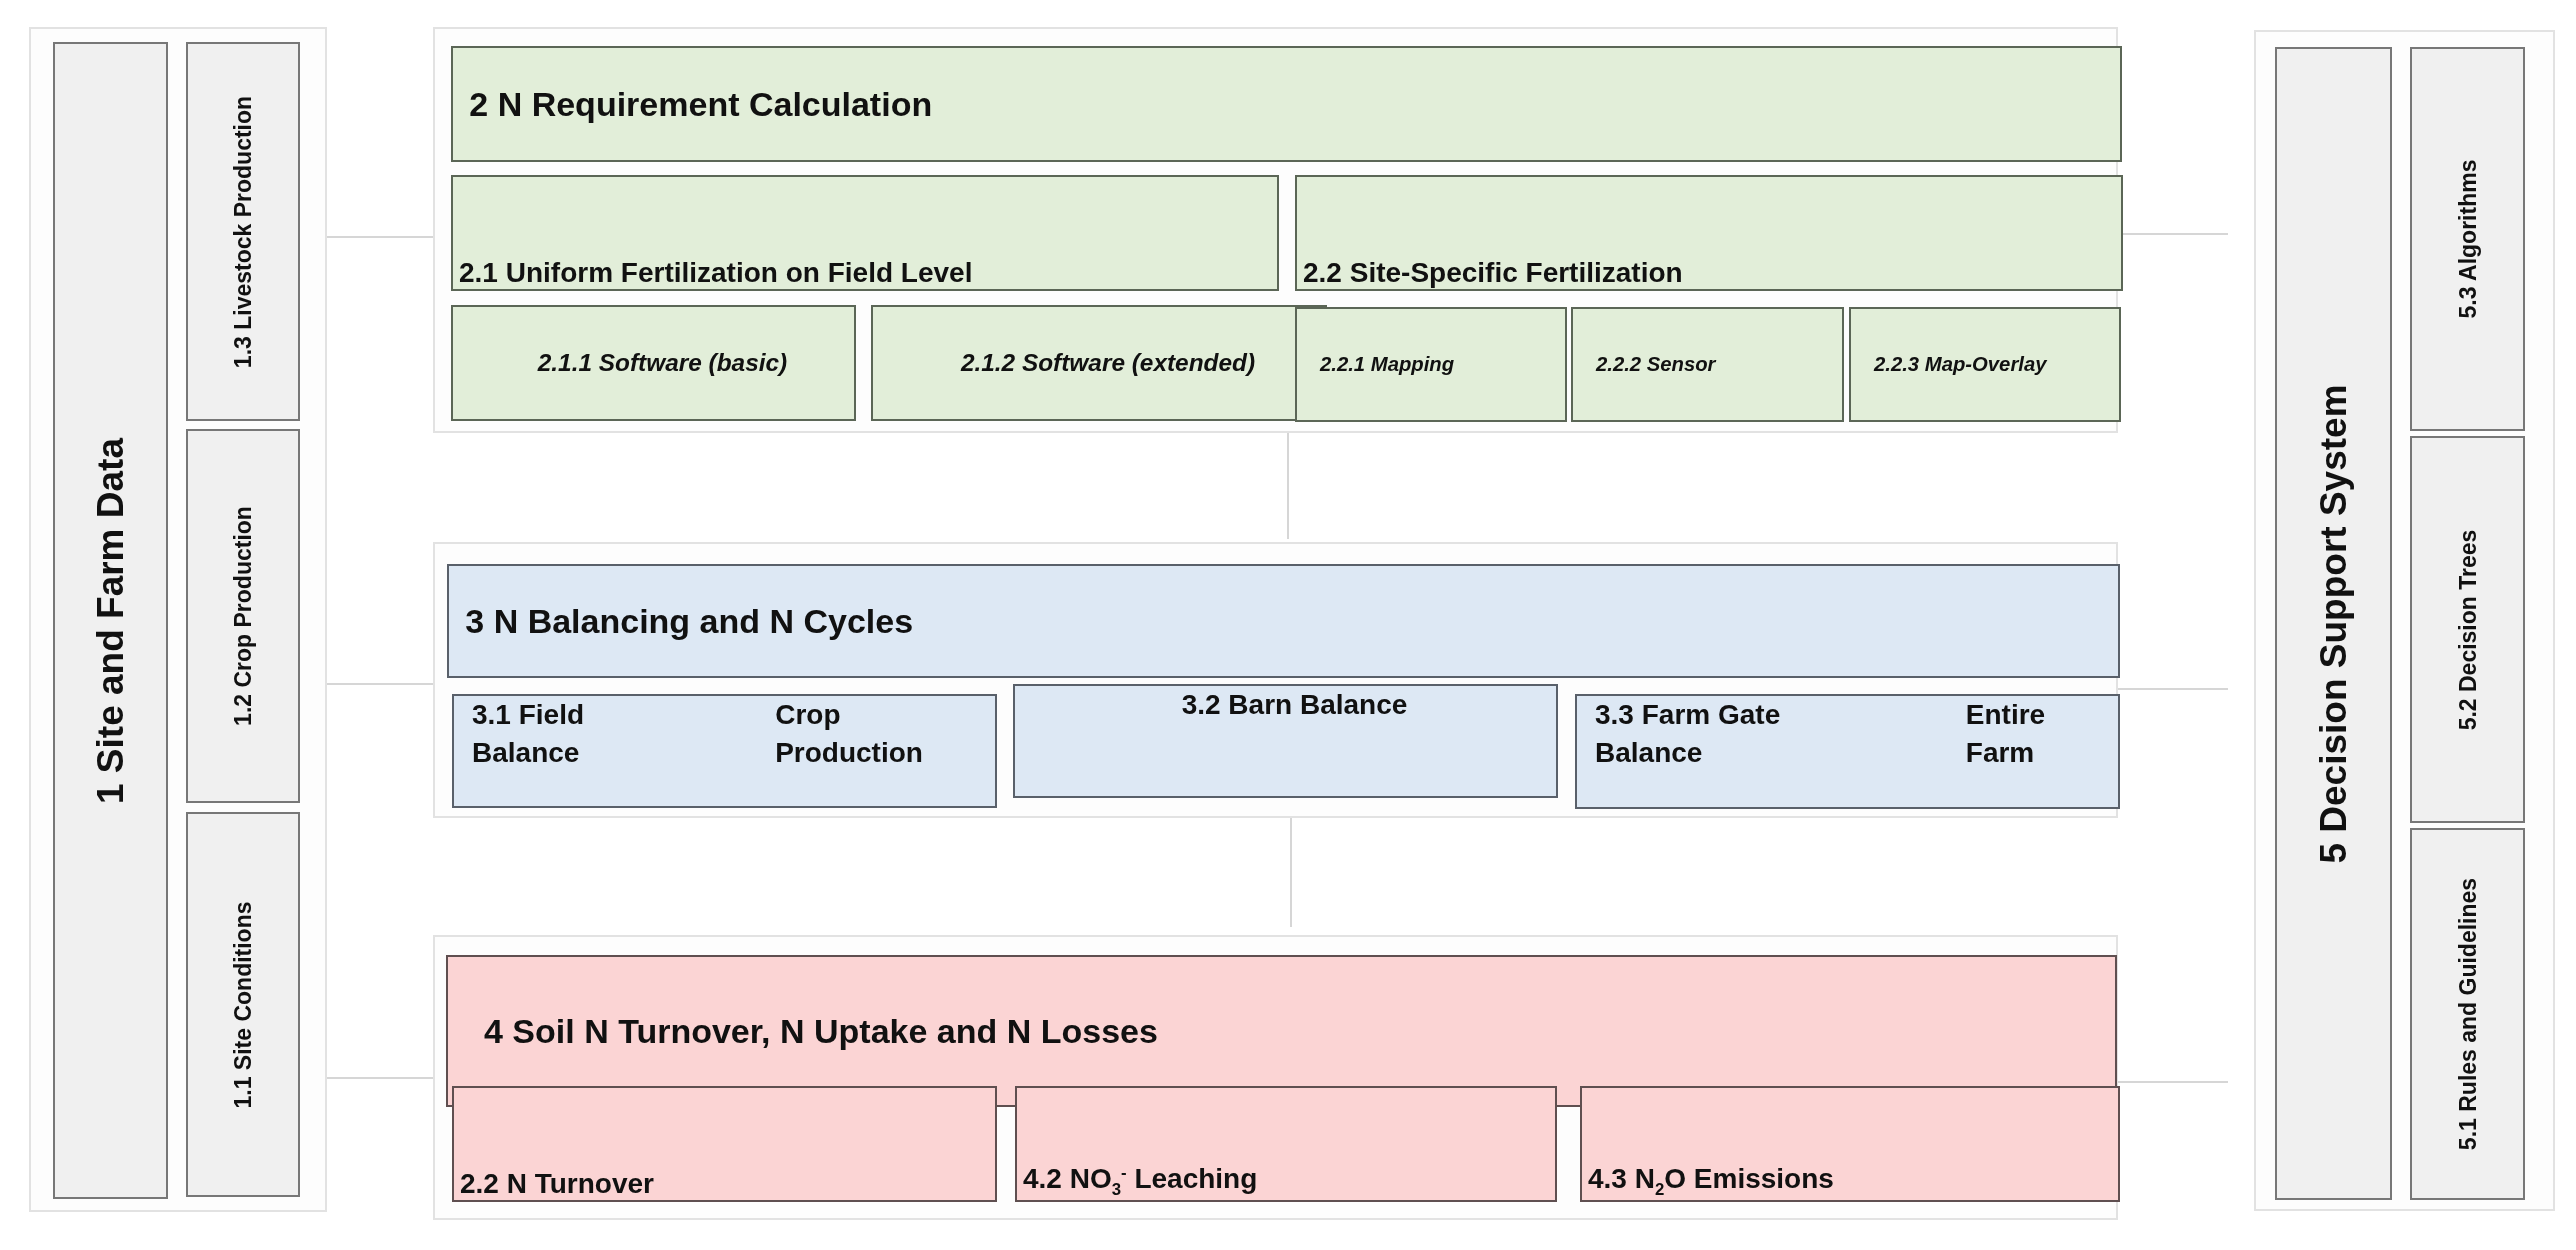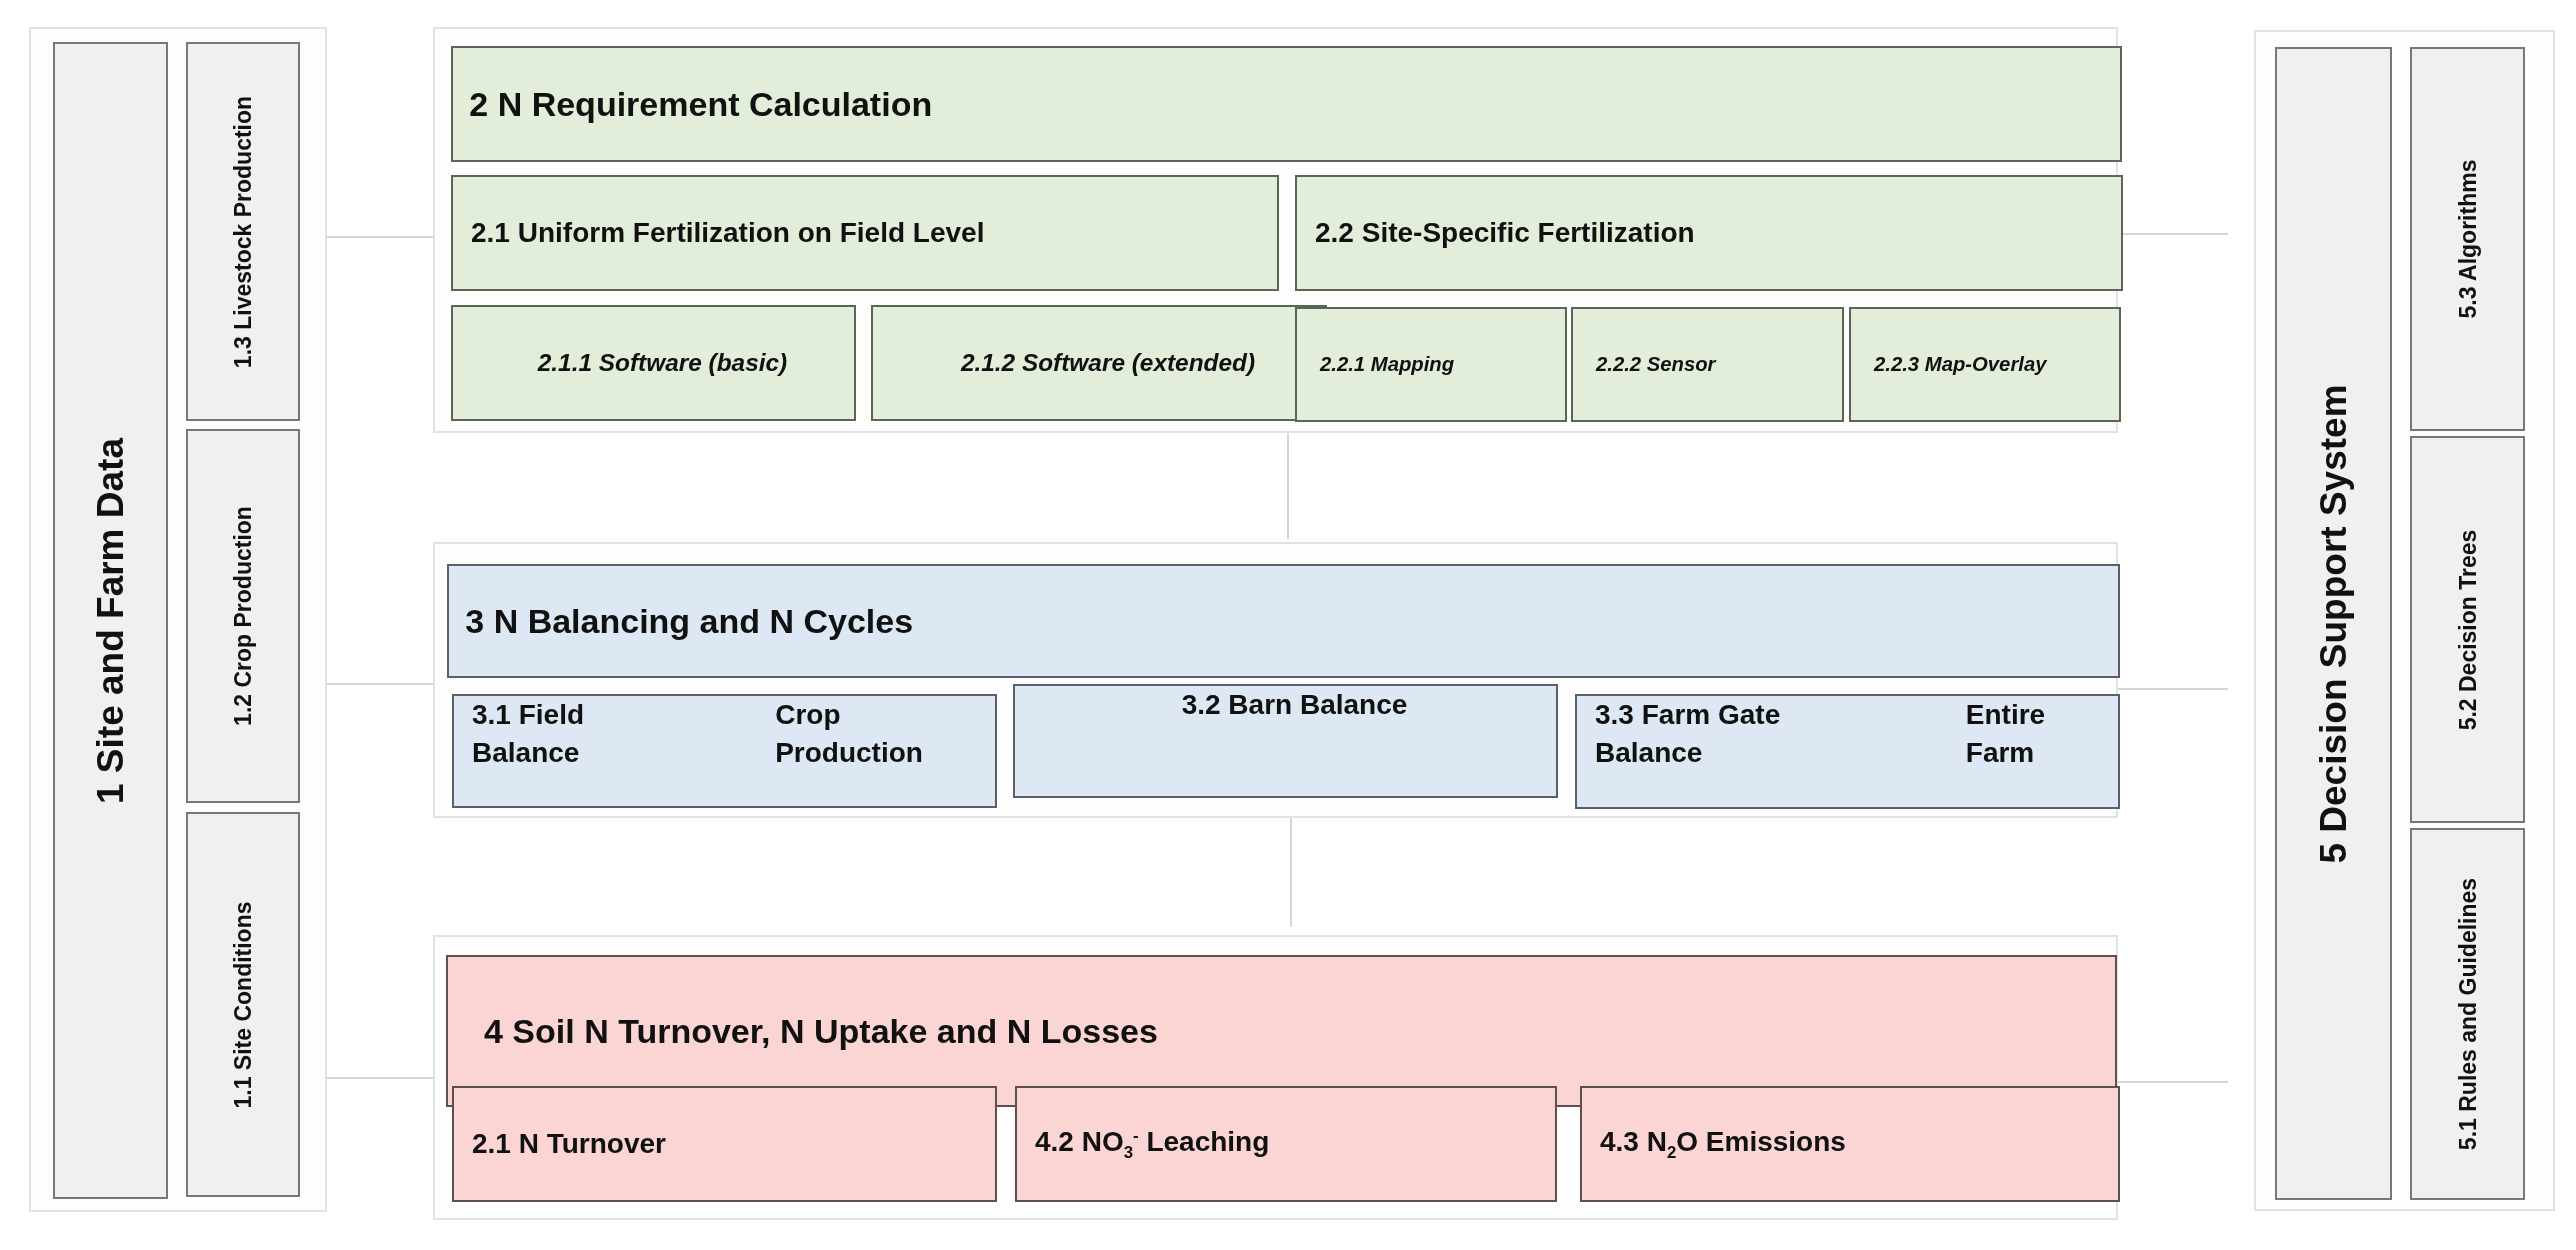--- a/index.html
+++ b/index.html
@@ -10,21 +10,21 @@
          display:flex; align-items:center; }
   .gray { background:#f0f0f0; border-color:#777; }
   .green { background:#e2eed9; border-color:#5b6656; }
   .blue { background:#dde8f4; border-color:#59606a; }
   .pink { background:#fbd4d4; border-color:#5f4f50; }
   .hline { position:absolute; height:2.4px; background:#d6d6d6; }
   .vline { position:absolute; width:2.4px; background:#d6d6d6; }
   .vert { position:absolute; left:50%; top:50%; white-space:nowrap;
           transform:translate(-50%,-50%) rotate(-90deg); font-weight:bold; }
   .h1 { font-size:34px; padding-left:16.3px; }
-  .h2 { font-size:28px; padding-left:18px; }
+  .h2 { font-size:28px; padding-left:6px;align-items:flex-end; }
   .h3 { font-size:24.4px; padding-left:18px; font-style:italic;justify-content:center; }
   .h3s { font-size:20.3px; padding-left:23px; font-style:italic; }
   .two { flex-direction:row; align-items:flex-start; justify-content:center; font-size:28px; padding-left:18px; line-height:1.35; }
   .two .sub { padding-left:77px; }
   sub, sup { font-size:60%; }
 </style>
 </head>
 <body>
 
 <div class="hline" style="left:327px; top:236px; width:106px;"></div>
@@ -91,21 +91,21 @@
 <div class="box blue two" style="left:1575px; top:694px; width:545px; height:115px;">
   <span>3.3 Farm Gate Balance</span>
   <span class="sub">Entire Farm</span>
 </div>
 
 <div class="frame" style="left:433px; top:935px; width:1685px; height:285px;"></div>
 <div class="box pink h1" style="left:446px; top:955px; width:1671px; height:152px;padding-left:36px;">
   <span>4 Soil N Turnover, N Uptake and N Losses</span>
 </div>
 <div class="box pink h2" style="left:452px; top:1086px; width:545px; height:116px;">
-  <span>2.1 N Turnover</span>
+  <span>2.2 N Turnover</span>
 </div>
 <div class="box pink h2" style="left:1015px; top:1086px; width:542px; height:116px;">
   <span><span>4.2 NO</span><sub>3</sub><sup>-</sup><span style="white-space:pre;"> Leaching</span></span>
 </div>
 <div class="box pink h2" style="left:1580px; top:1086px; width:540px; height:116px;">
   <span><span>4.3 N</span><sub>2</sub><span>O Emissions</span></span>
 </div>
 
 <div class="frame" style="left:2254px; top:30px; width:301px; height:1181px;"></div>
 <div class="box gray" style="left:2275px; top:47px; width:117px; height:1153px;">

